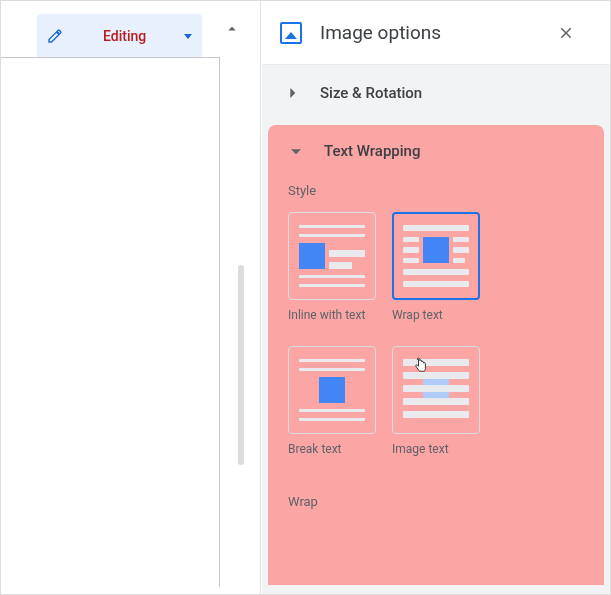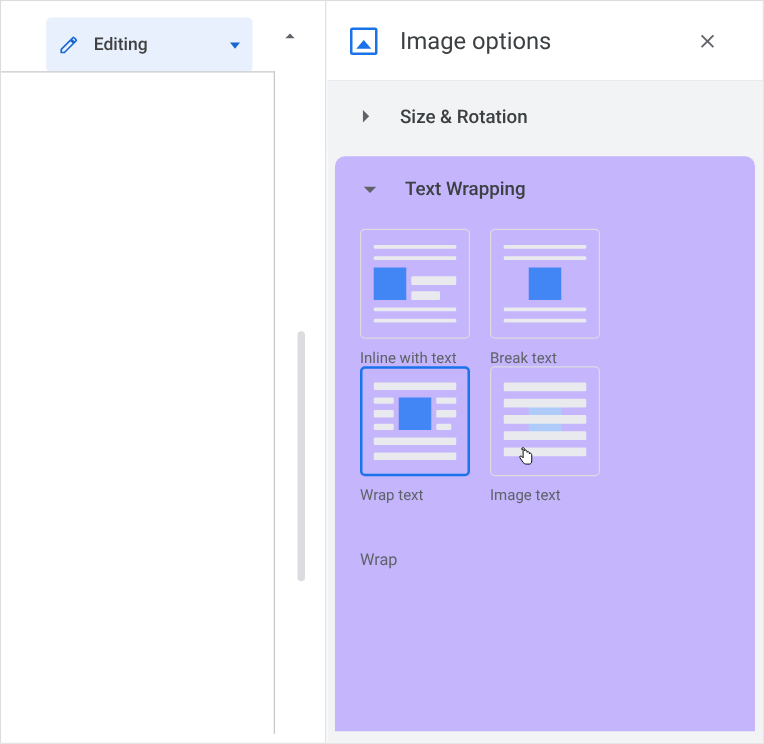--- a/index.html
+++ b/index.html
@@ -24,22 +24,23 @@
   }
   .editing-pill {
     position: absolute;
     top: 13px; left: 36px;
     width: 165px; height: 44px;
     background: #e8f0fe;
     border-radius: 4px;
     display: flex;
     align-items: center;
     padding: 0 10px;
-    color: #404040;
-    cursor: pointer;
+    color: #b91c1c;
+    cursor: pointer;
+    gap: 28px;
   }
   .editing-pill .pencil {
     width: 16px; height: 16px;
     margin-right: 12px;
   }
   .editing-pill .label {
     font-size: 14px;
     font-weight: 500;
     flex: 1;
   }
@@ -135,21 +136,21 @@
     width: 20px; height: 20px;
     margin-right: 18px;
   }
   .section-collapsed .sect-title {
     font-size: 15px;
     color: #3c4043;
     font-weight: 500;
   }
   .section-open {
     margin: 4px 6px 0 6px;
-    background: #c4b5fd;
+    background: #fca5a5;
     border-radius: 8px 8px 0 0;
     padding: 16px 26px 30px 18px;
     min-height: 460px;
   }
   .section-open .sect-head {
     display: flex;
     align-items: center;
     margin-bottom: 22px;
     cursor: pointer;
   }
@@ -163,21 +164,21 @@
     font-weight: 500;
   }
   .subhead {
     font-size: 13px;
     color: #5f6368;
     margin: 10px 2px 14px 2px;
   }
   .options-grid {
     display: flex;
     flex-wrap: wrap;
-    gap: 0 14px;
+    gap: 24px 14px;
     margin-left: 2px;
   }
   .option {
     width: 90px;
     display: flex;
     flex-direction: column;
     align-items: flex-start;
     cursor: pointer;
   }
   .thumb {
@@ -253,51 +254,39 @@
     </div>
 
     <div class="section-open">
       <div class="sect-head">
         <svg class="chev" viewBox="0 0 24 24">
             <path fill="#5f6368" d="M6 10l6 6 6-6H6z"></path>
           </svg>
         <span class="sect-title">Text Wrapping</span>
       </div>
 
+      <div class="subhead">Style</div>
 
       <div class="options-grid">
 
         <div class="option">
           <div class="thumb">
             <div class="bar full"></div>
             <div class="bar full"></div>
             <div class="row" style="align-items:flex-end;">
               <div class="sq"></div>
               <div style="flex:1;display:flex;flex-direction:column;gap:5px;">
                 <div class="bar" style="width:100%"></div>
                 <div class="bar" style="width:65%"></div>
               </div>
             </div>
             <div class="bar full"></div>
             <div class="bar full"></div>
           </div>
           <span class="label">Inline with text</span>
-        </div>
-
-        <div class="option">
-          <div class="thumb">
-            <div class="bar full"></div>
-            <div class="bar full"></div>
-            <div style="display:flex;justify-content:center;">
-                <div class="sq"></div>
-              </div>
-            <div class="bar full"></div>
-            <div class="bar full"></div>
-          </div>
-          <span class="label">Break text</span>
         </div>
 
         <div class="option selected">
           <div class="thumb">
             <div class="bar full"></div>
             <div class="row" style="align-items:stretch; height:26px;">
               <div style="flex:0 0 16px;display:flex;flex-direction:column;gap:5px;">
                 <div class="bar" style="width:100%"></div>
                   <div class="bar" style="width:100%"></div>
                   <div class="bar" style="width:100%"></div>
@@ -309,20 +298,33 @@
                   <div class="bar" style="width:75%"></div>
               </div>
             </div>
             <div class="bar full"></div>
             <div class="bar full"></div>
           </div>
           <span class="label">Wrap text</span>
         </div>
 
         <div class="option">
+          <div class="thumb">
+            <div class="bar full"></div>
+            <div class="bar full"></div>
+            <div style="display:flex;justify-content:center;">
+                <div class="sq"></div>
+              </div>
+            <div class="bar full"></div>
+            <div class="bar full"></div>
+          </div>
+          <span class="label">Break text</span>
+        </div>
+
+        <div class="option">
           <div class="thumb" style="position:relative;">
             <div style="position:absolute;left:30px;top:31px;" class="sq light"></div>
             <div class="bar full" style="position:relative;"></div>
             <div class="bar full" style="position:relative;"></div>
             <div class="bar full" style="position:relative;"></div>
             <div class="bar full" style="position:relative;"></div>
             <div class="bar full" style="position:relative;"></div>
           </div>
           <span class="label">Image text</span>
         </div>

